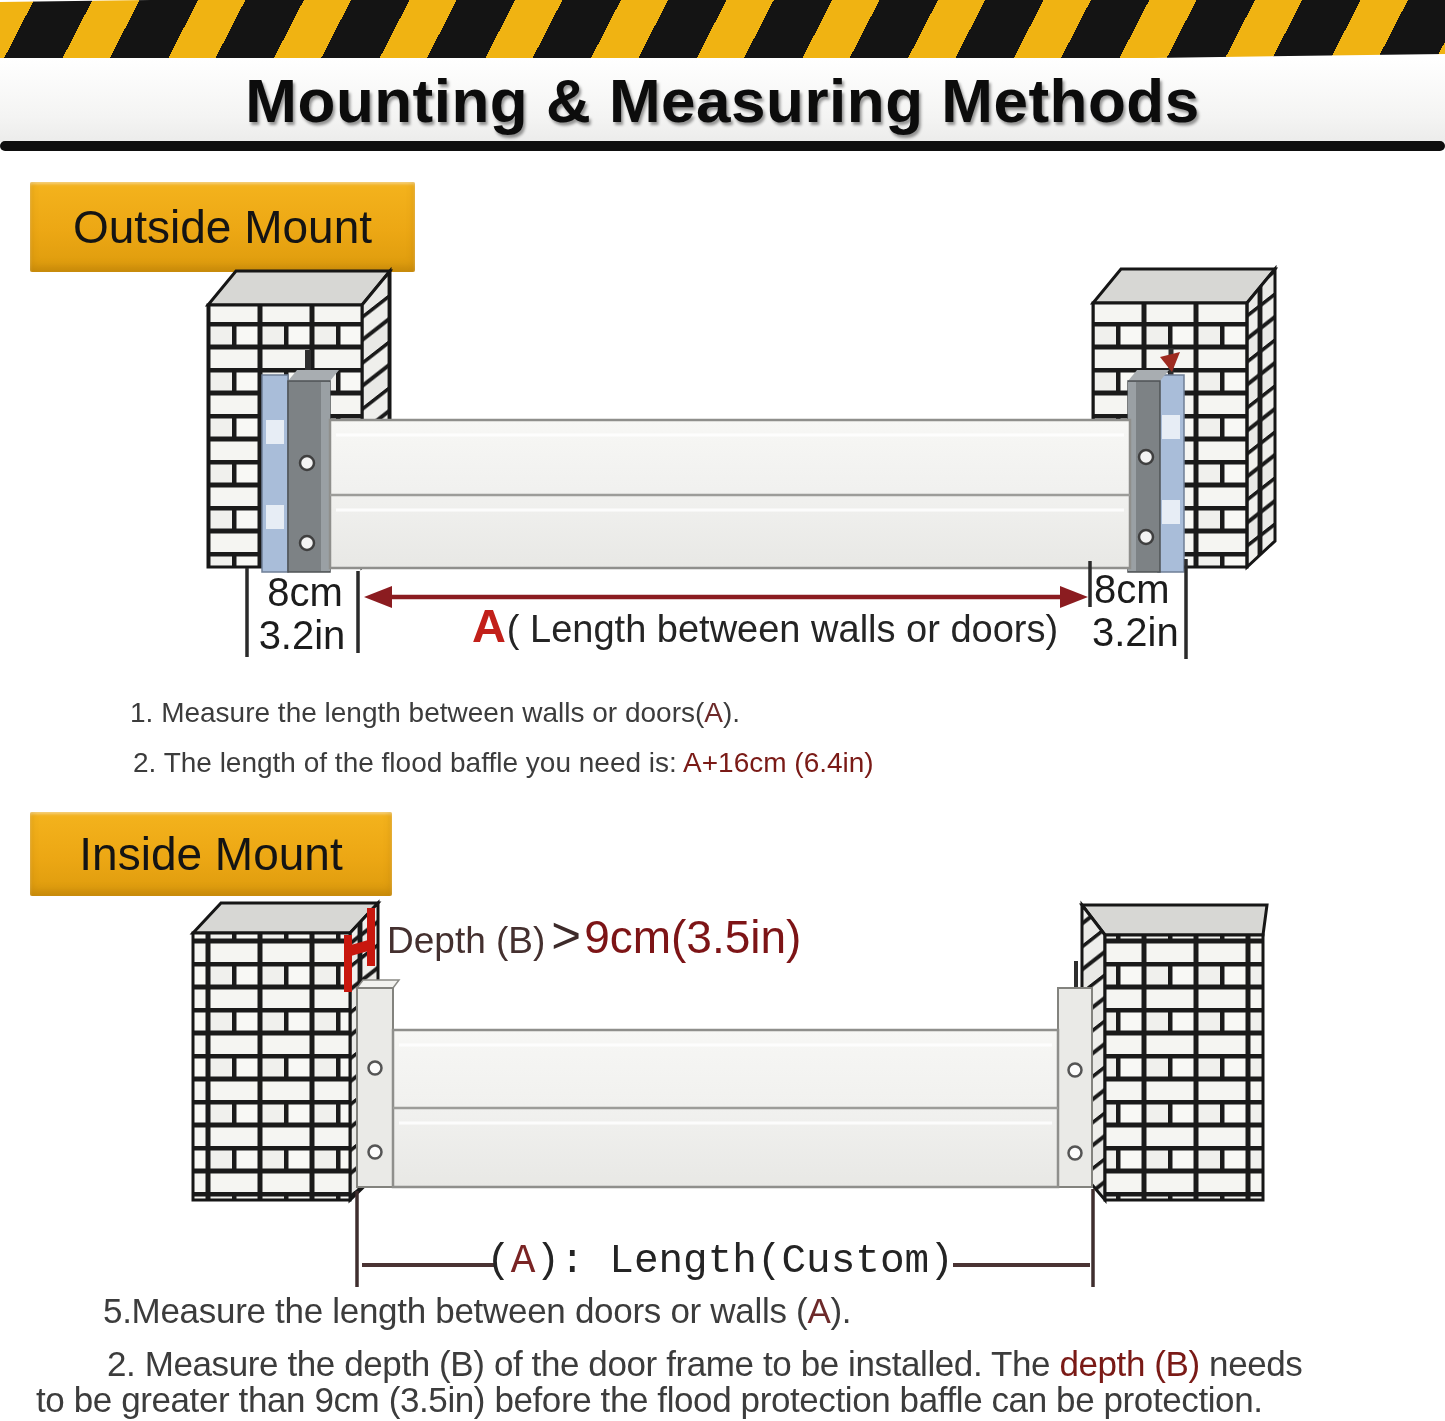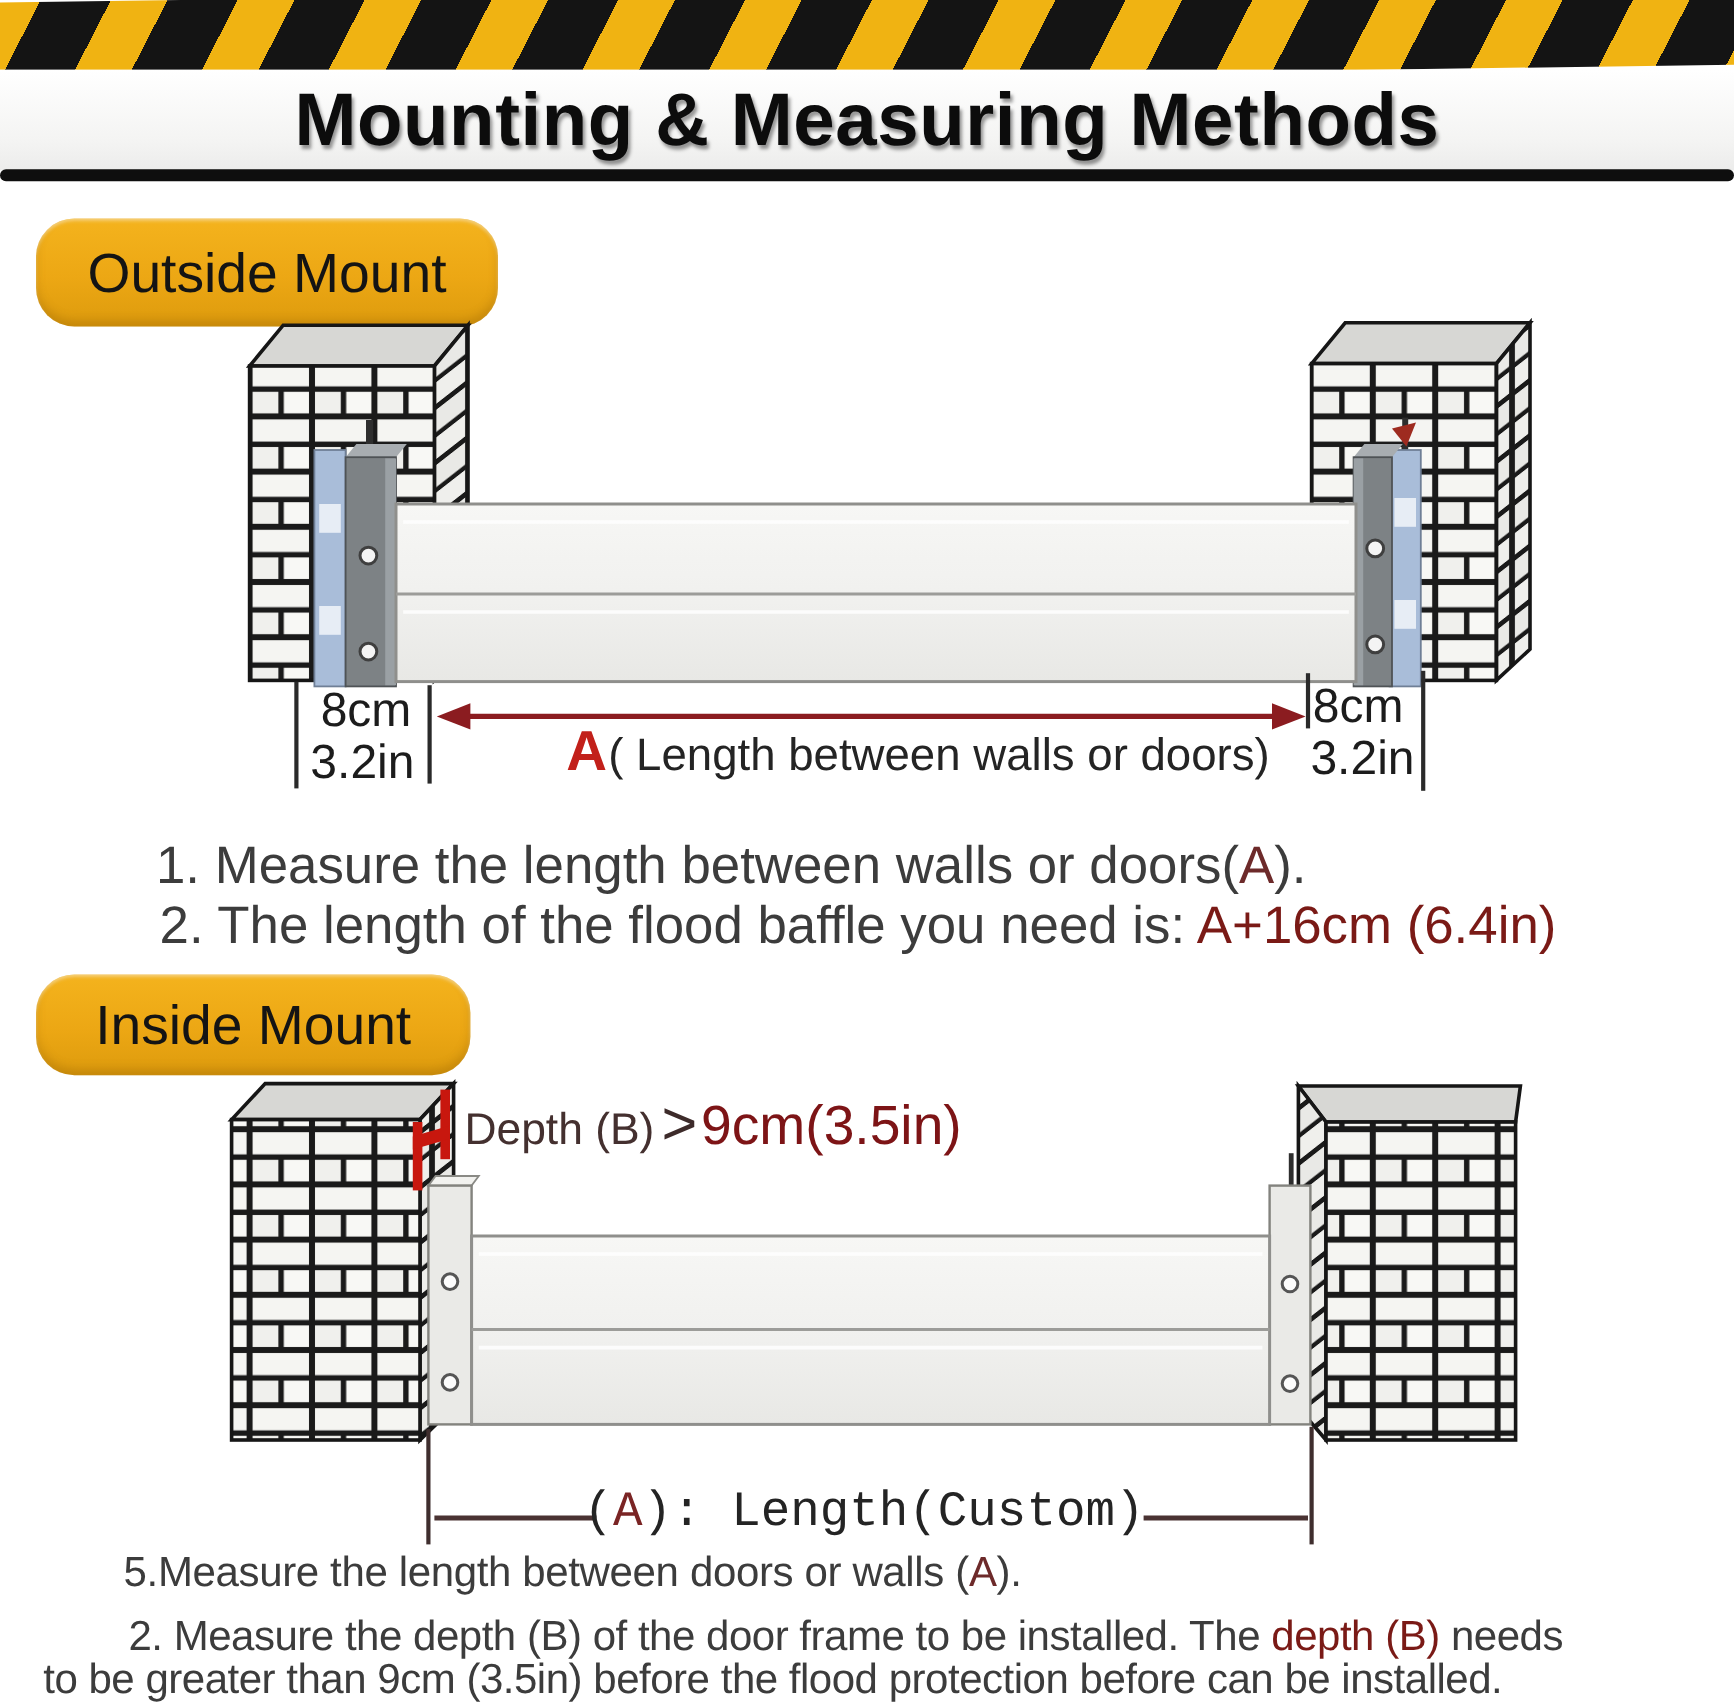--- a/index.html
+++ b/index.html
@@ -26,21 +26,21 @@
     font-size:62px; font-weight:bold; color:#0c0c0c; letter-spacing:0.5px;
     text-shadow: 2px 3px 3px rgba(0,0,0,0.40);
     white-space:nowrap;
   }
   .banner-bar { position:absolute; left:0; top:141px; width:100%; height:10px; background:#0e0e0e; border-radius:5px; }
 
   
   .tag {
     position:absolute; display:flex; align-items:center; justify-content:center;
     background: linear-gradient(180deg,#f4b31d 0%,#eca714 55%,#dd9b0d 100%);
-    border-radius:32px; font-size:46px; color:#141414;
+    border-radius:2px; font-size:46px; color:#141414;
     box-shadow: inset 0 -5px 8px rgba(140,90,0,.30), inset 0 2px 3px rgba(255,255,255,.45);
     white-space:nowrap;
   }
   .tag-outside { left:30px; top:182px; width:385px; height:90px; }
   .tag-inside  { left:30px; top:812px; width:362px; height:84px; }
 
   
   .diagram-svg { position:absolute; left:0; width:1445px; height:410px; }
   #svg-outside { top:255px; }
   #svg-inside  { top:895px; }
@@ -68,21 +68,21 @@
   .depth-label .d-gt  { font-size:51px; color:#3d2b2a; margin:0 3px 0 6px; }
   .depth-label .d-val { font-size:46px; color:#7d1416; }
 
   .len-label {
     position:absolute; left:470px; top:1238px; width:500px; text-align:center;
     font-size:41px; color:#242424; white-space:nowrap;font-family:Liberation Mono, monospace;
   }
   .len-label .len-a { color:#7a2424; }
 
   
-  .instr { position:absolute; font-size:44px; color:#3c3c3c; white-space:nowrap; }
+  .instr { position:absolute; font-size:28px; color:#3c3c3c; white-space:nowrap; }
   .instr .hl   { color:#7a1a16;margin-top:35px; }
   .instr .hl-a { color:#6d2a2a; }
   .o-instr1 { left:130px; top:697px; }
   .o-instr2 { left:133px; top:747px; }
   .i-instr1 { left:103px; top:1291px; font-size:35px; letter-spacing:-0.3px; }
   .i-instr2 { left:107px; top:1344px; font-size:35px; letter-spacing:-0.4px; }
   .i-instr3 { left:36px;  top:1380px; font-size:35px; letter-spacing:-0.4px; }
 </style>
 </head>
 <body>
@@ -253,16 +253,16 @@
     <span>(</span><span class="len-a">A</span><span>): Length(Custom)</span>
   </div>
 
   <div class="instr i-instr1">
     <span>5.Measure the length between doors or walls (</span><span class="hl-a">A</span><span>).</span>
   </div>
   <div class="instr i-instr2">
     <span>2. Measure the depth (B) of the door frame to be installed. The </span><span class="hl">depth (B)</span><span> needs</span>
   </div>
   <div class="instr i-instr3">
-    <span>to be greater than 9cm (3.5in) before the flood protection before can be installed.</span>
+    <span>to be greater than 9cm (3.5in) before the flood protection baffle can be protection.</span>
   </div>
 
 </div>
 
 </body></html>

